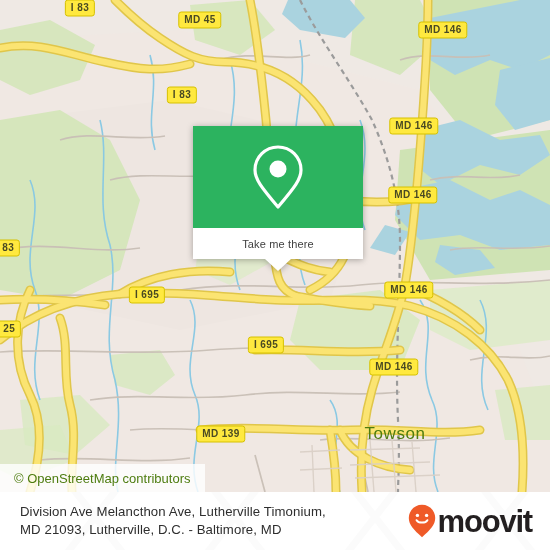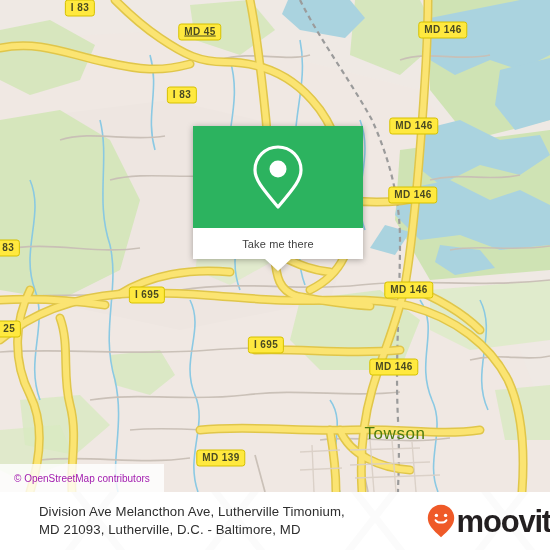--- a/index.html
+++ b/index.html
@@ -91,34 +91,33 @@
 
   
   #attribution {
     position: absolute;
     left: 0; top: 464px;
     height: 28px;
     display: flex;
     align-items: center;
     padding: 0 14px 0 14px;
     background: rgba(255,255,255,.80);
-    color: #a21caf;
-    font-size: 10px;
+    color: #4d7c0f;
+    font-size: 13px;
     font-family: "Liberation Sans", sans-serif;
     white-space: nowrap;
   }
 
   
   #footer {
     position: absolute;
     left: 0; top: 492px;
     width: 550px; height: 58px;
     background: #ffffff;
     overflow: hidden;
-    padding-left: 19px;
   }
   #footer-watermark {
     position: absolute;
     left: 0; top: 0; width: 550px; height: 58px;
     opacity: .30;
     pointer-events: none;
   }
   #footer-inner {
     position: relative;
     width: 550px; height: 58px;
@@ -288,32 +287,32 @@
           <path d="M300,452 L340,450"></path>
             <path d="M300,470 L342,468"></path>
           <path d="M312,445 L314,492"></path>
         </g>
 
       </g>
     </svg>
 
     <div id="shield-layer">
         <div class="shield" style="left: 80px; top: 8px;">I 83</div>
-        <div class="shield" style="left: 200px; top: 32px; text-decoration: underline;">MD 45</div>
+        <div class="shield" style="left: 200px; top: 20px;">MD 45</div>
         <div class="shield" style="left: 443px; top: 30px;">MD 146</div>
         <div class="shield" style="left: 182px; top: 95px;">I 83</div>
         <div class="shield" style="left: 414px; top: 126px;">MD 146</div>
         <div class="shield" style="left: 413px; top: 195px;">MD 146</div>
         <div class="shield" style="left: 5px; top: 248px;">I 83</div>
         <div class="shield" style="left: 147px; top: 295px;">I 695</div>
         <div class="shield" style="left: 409px; top: 290px;">MD 146</div>
         <div class="shield" style="left: 6px; top: 329px;">I 25</div>
         <div class="shield" style="left: 266px; top: 345px;">I 695</div>
         <div class="shield" style="left: 394px; top: 367px;">MD 146</div>
-        <div class="shield" style="left: 221px; top: 458px;">MD 139</div>
+        <div class="shield" style="left: 221px; top: 434px;">MD 139</div>
       </div>
 
     <div id="place-layer">
         <div class="place-label" style="left: 395px; top: 434px;">Towson</div>
       </div>
 
     <div id="callout">
       <div id="callout-green">
         <svg width="54" height="66" viewBox="0 0 54 66">
           <path d="M27 3 C14.3 3 4 13.3 4 26 C4 35 10 43 27 63 C44 43 50 35 50 26 C50 13.3 39.7 3 27 3 Z" fill="none" stroke="#ffffff" stroke-width="3.2" stroke-linejoin="round"></path>

